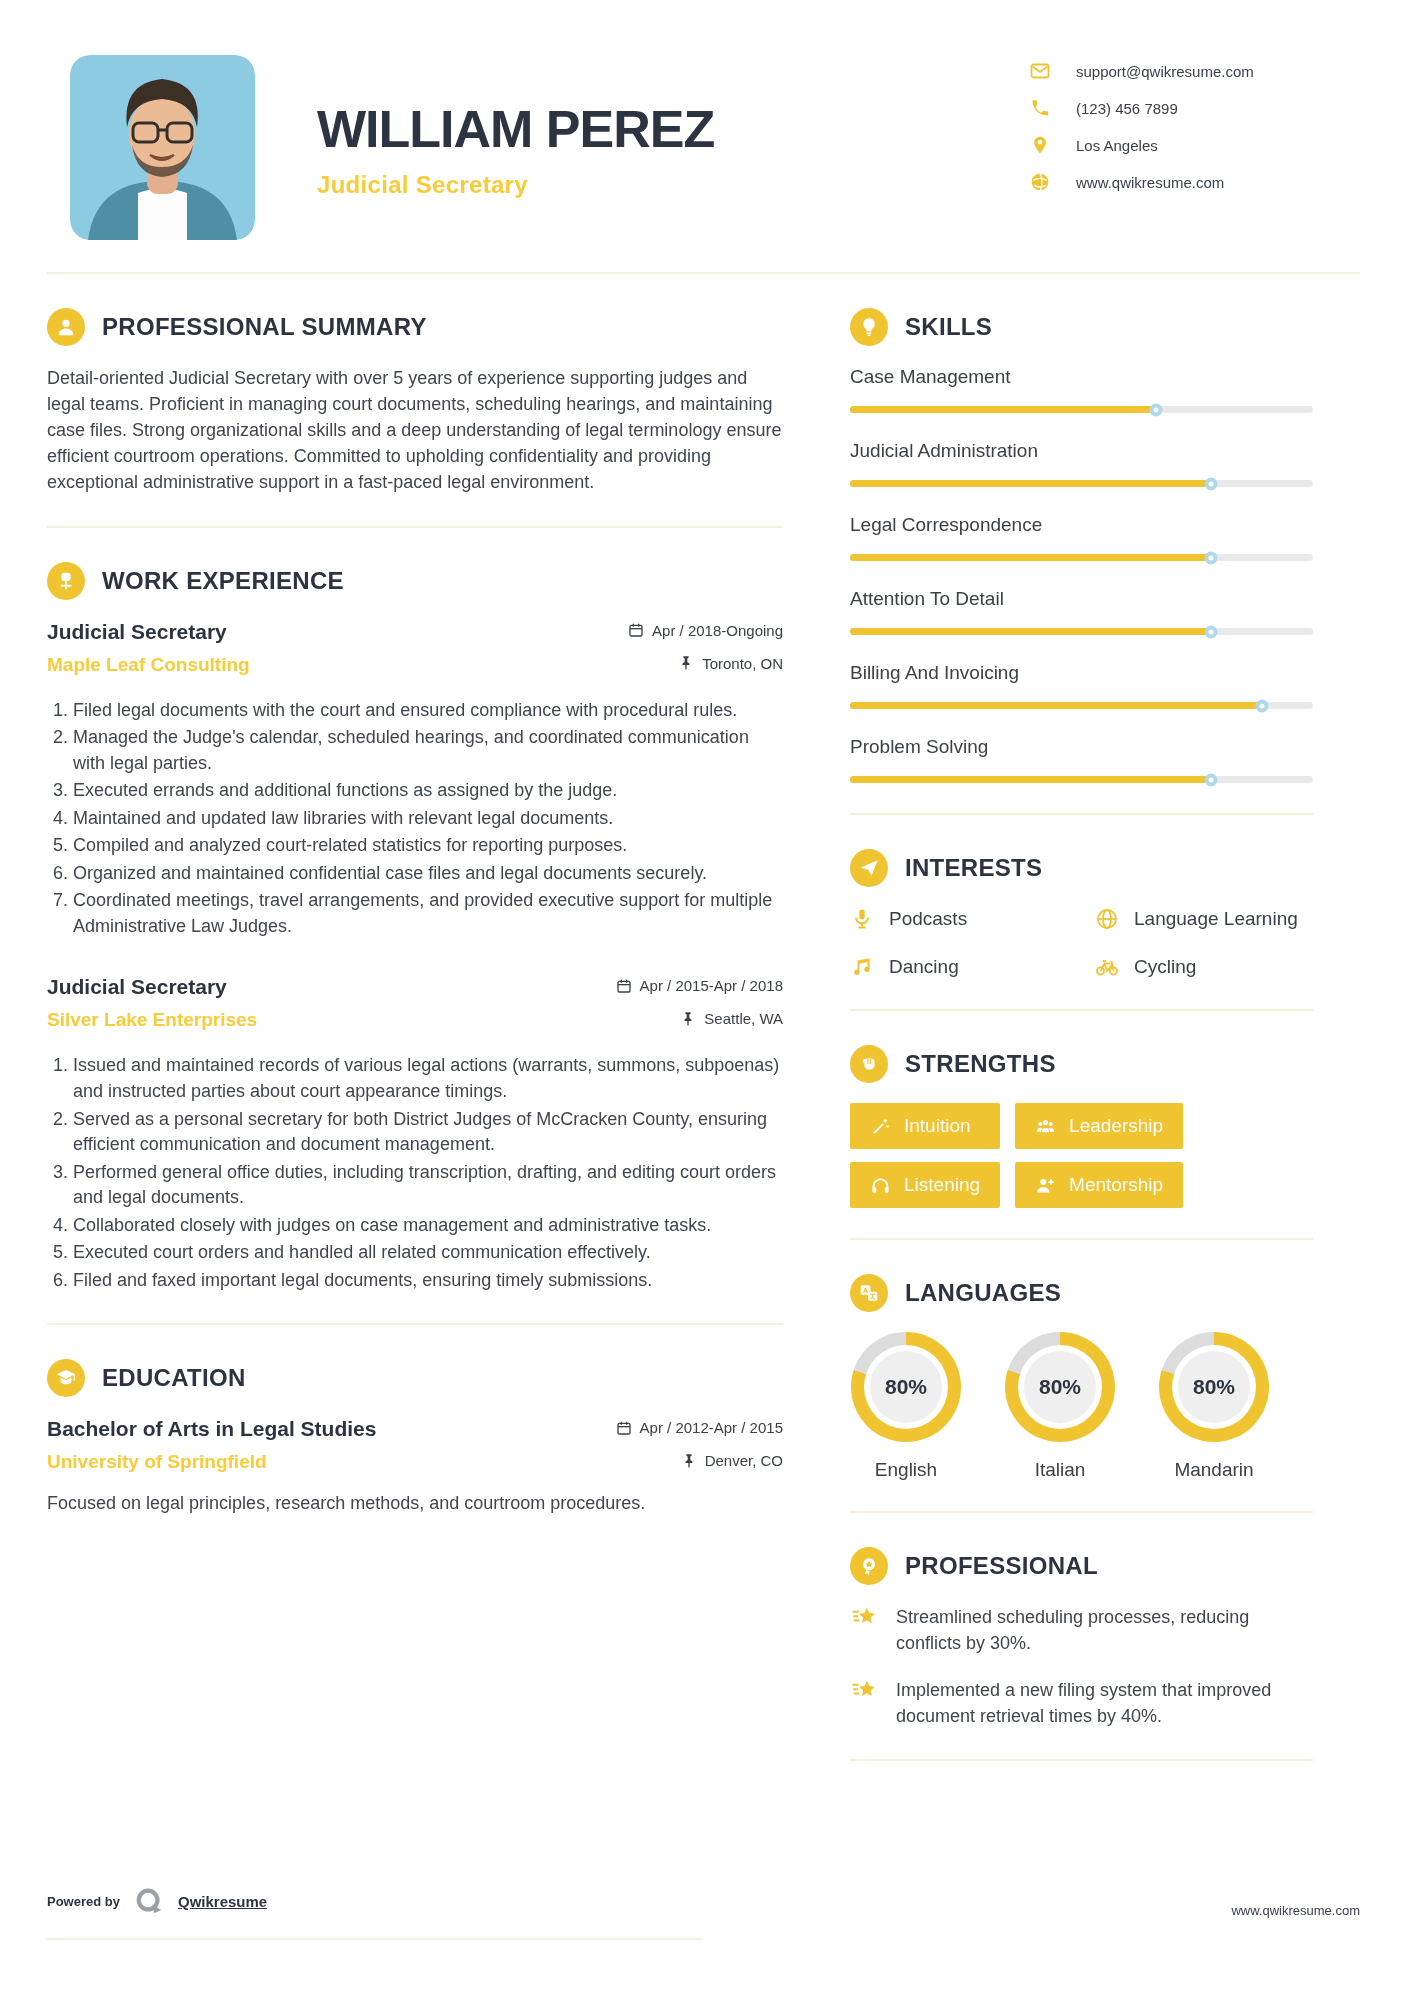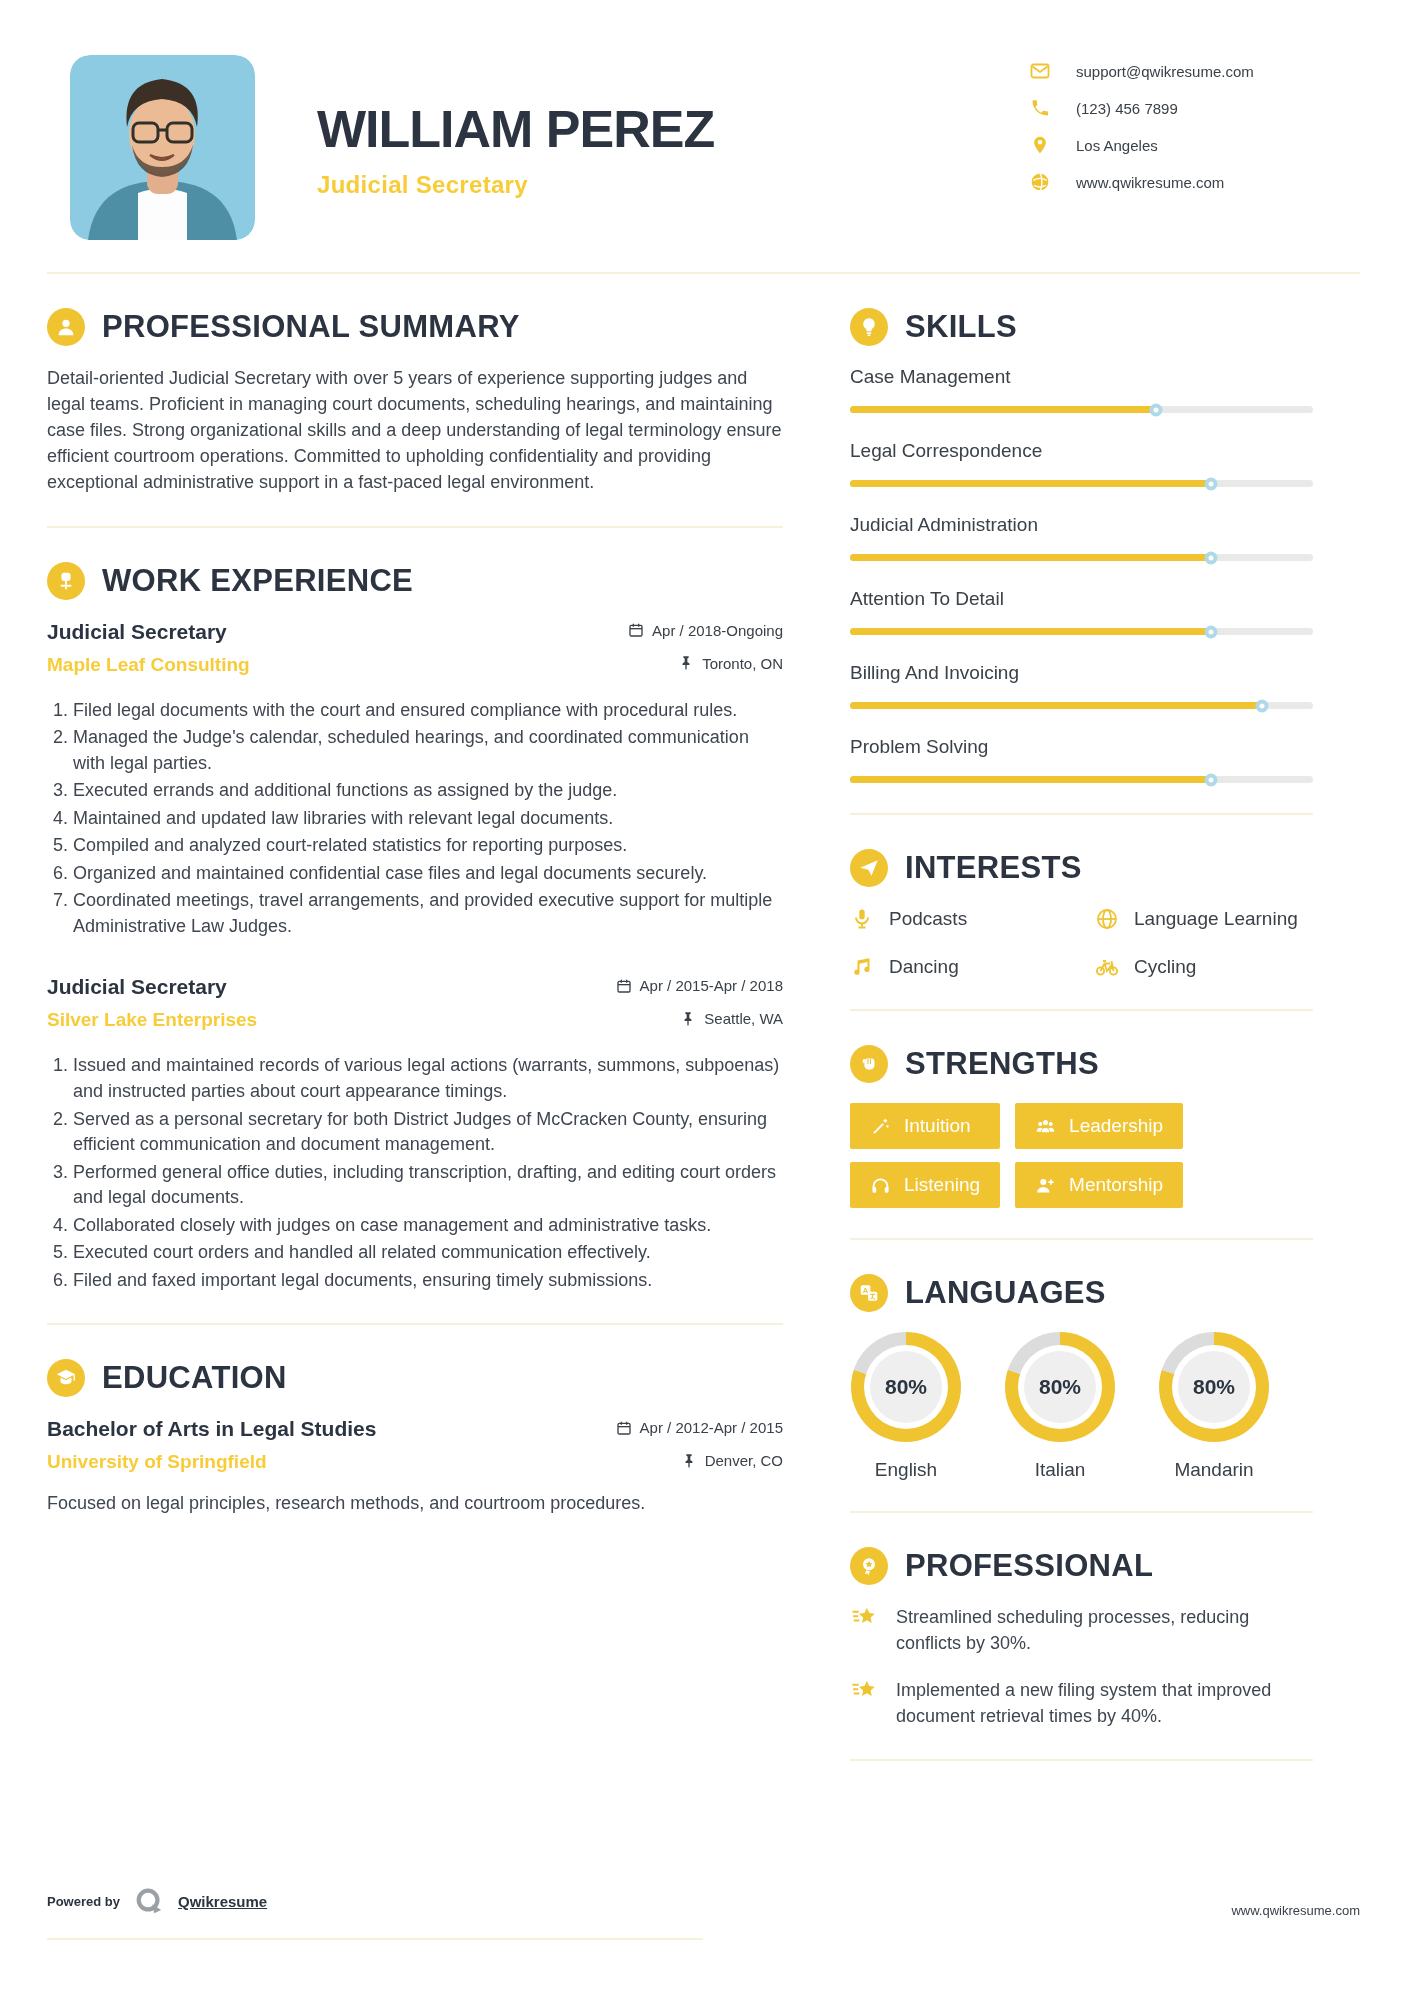--- a/index.html
+++ b/index.html
@@ -32,21 +32,21 @@
   .contact-row{display:flex;align-items:center;gap:26px;font-size:15px;color:var(--meta);}
   .contact-row .cicon{width:20px;height:20px;flex:0 0 auto;color:var(--accent);}
   .top-divider{margin:32px 47px 0;border-top:2px solid var(--divider);}
   
   .columns{display:flex;padding:0 94px 0 47px;}
   .col-left{width:736px;flex:0 0 auto;}
   .col-right{width:463px;flex:0 0 auto;margin-left:67px;}
   .section-head{display:flex;align-items:center;gap:17px;margin:34px 0 20px;}
   .icon-circle{width:38px;height:38px;border-radius:50%;background:var(--accent);display:flex;align-items:center;justify-content:center;flex:0 0 auto;color:#fff;}
   .icon-circle svg{width:22px;height:22px;}
-  .section-title{font-size:31px;font-weight:700;color:var(--heading);letter-spacing:.3px;}
+  .section-title{font-size:24px;font-weight:700;color:var(--heading);letter-spacing:.3px;}
   .divider{border-top:2px solid var(--divider);margin:30px 0 0;}
   
   .summary-text{font-size:18px;line-height:1.44;color:var(--body);}
   .job{margin-top:6px;}
   .job + .job{margin-top:36px;}
   .job-head{display:flex;justify-content:space-between;align-items:flex-start;}
   .job-title{font-size:21px;font-weight:700;color:var(--heading);}
   .job-company{font-size:19px;font-weight:600;color:var(--accent-light);margin-top:10px;}
   .job-meta{display:flex;flex-direction:column;gap:16px;align-items:flex-end;padding-top:2px;}
   .meta-row{display:flex;align-items:center;gap:8px;font-size:15px;color:var(--meta);}
@@ -307,28 +307,28 @@
       </div>
 
       <div class="skill">
         <div class="skill-label">Case Management</div>
         <div class="skill-track" style="--p: 66;">
           <div class="skill-fill"></div>
           <div class="skill-handle"></div>
         </div>
       </div>
       <div class="skill">
-        <div class="skill-label">Legal Correspondence</div>
+        <div class="skill-label">Judicial Administration</div>
         <div class="skill-track" style="--p: 78;">
           <div class="skill-fill"></div>
           <div class="skill-handle"></div>
         </div>
       </div>
       <div class="skill">
-        <div class="skill-label">Judicial Administration</div>
+        <div class="skill-label">Legal Correspondence</div>
         <div class="skill-track" style="--p: 78;">
           <div class="skill-fill"></div>
           <div class="skill-handle"></div>
         </div>
       </div>
       <div class="skill">
         <div class="skill-label">Attention To Detail</div>
         <div class="skill-track" style="--p: 78;">
           <div class="skill-fill"></div>
           <div class="skill-handle"></div>

